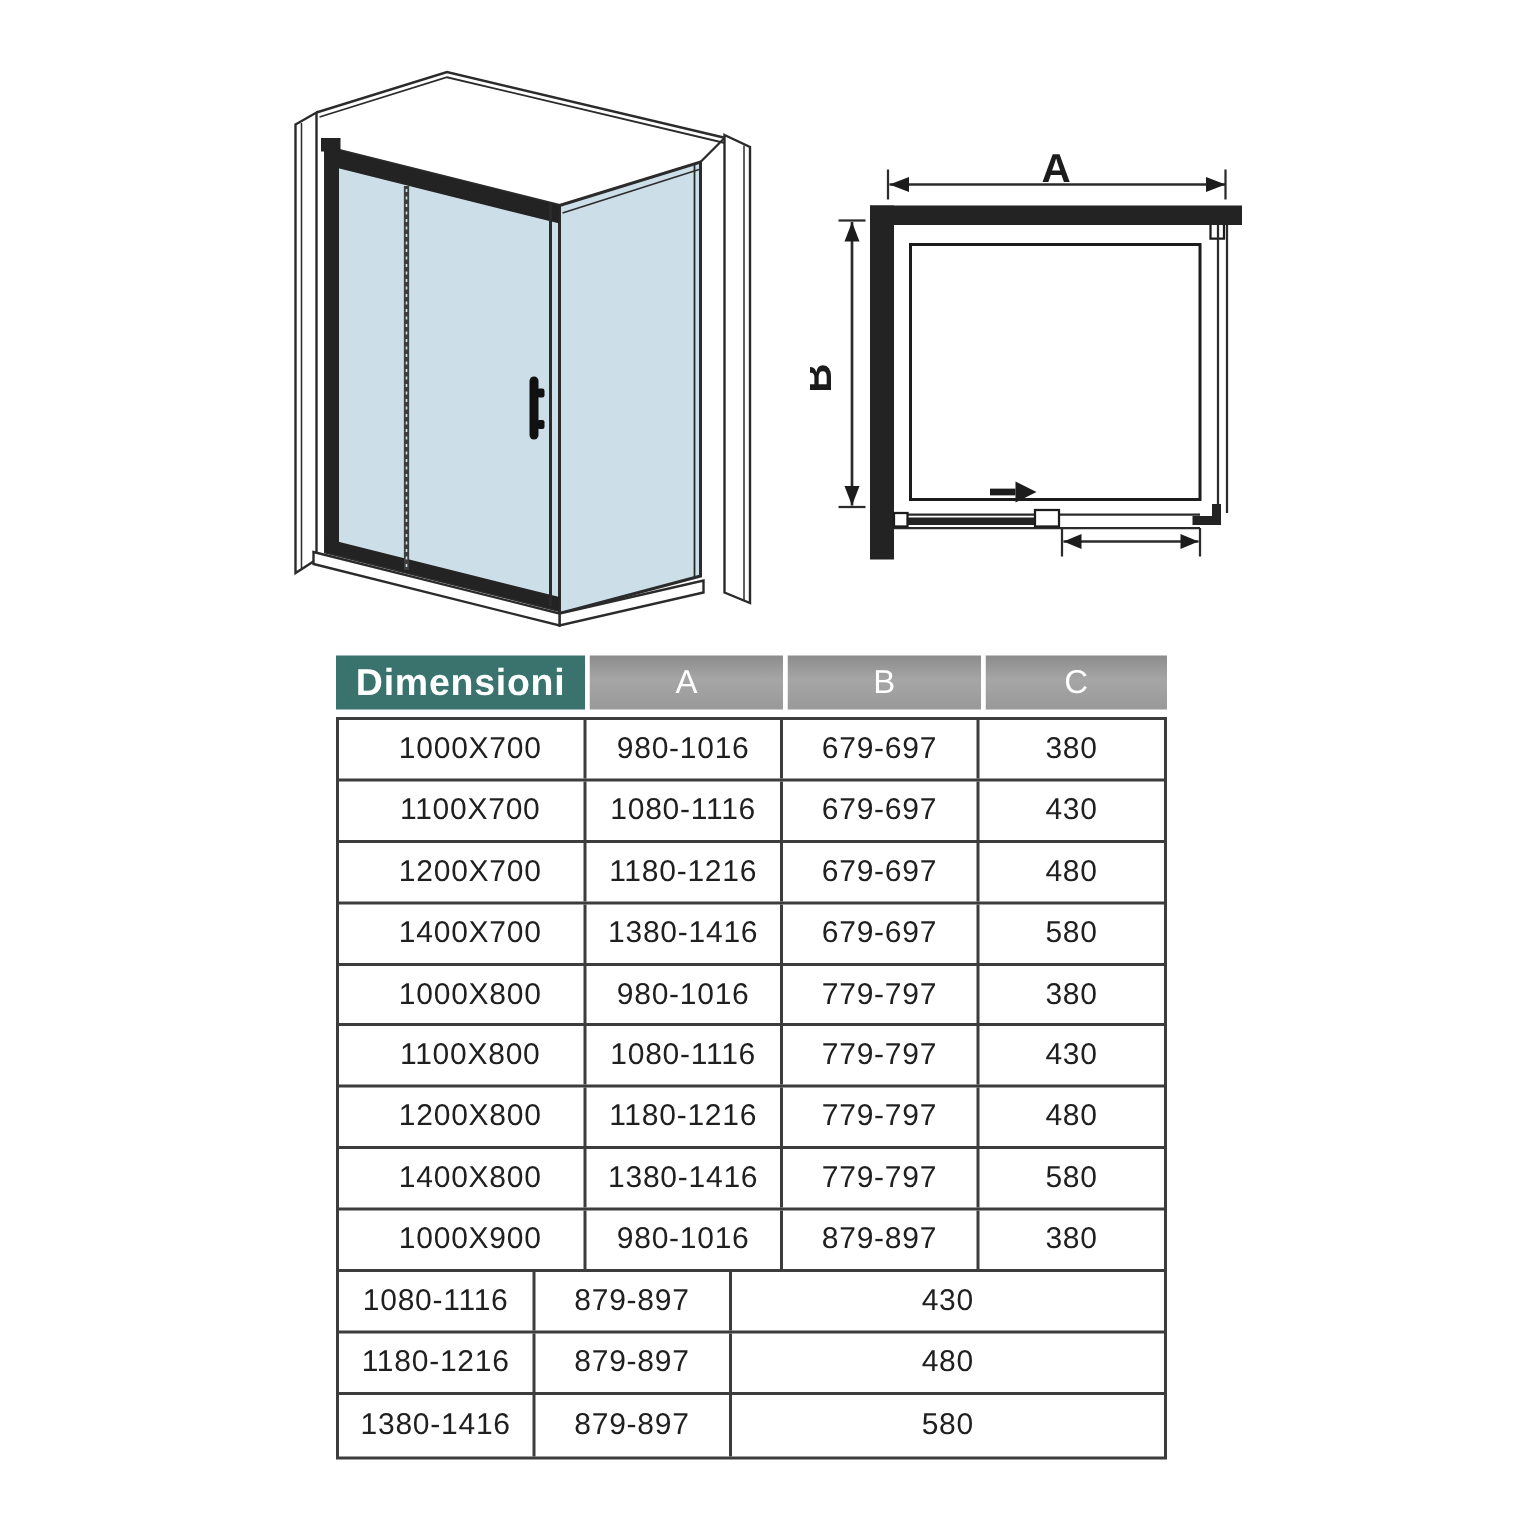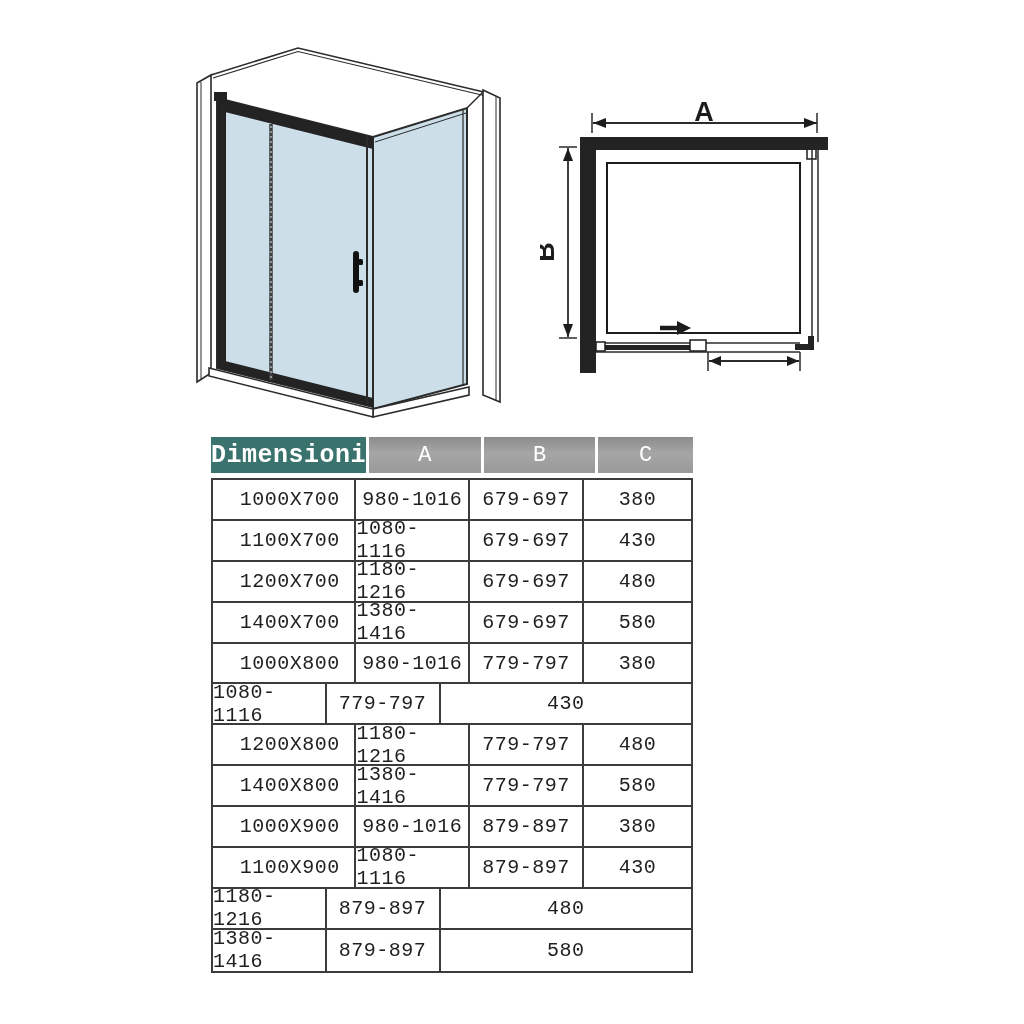--- a/index.html
+++ b/index.html
@@ -21,21 +21,21 @@
   
   #svg-3d{position:absolute;left:170px;top:40px;}
   #svg-top{position:absolute;left:540px;top:80px;}
 
   .glass{fill:var(--glass);}
   .ln{stroke:var(--line);fill:none;}
   .wall{fill:#ffffff;stroke:var(--line);stroke-width:1.6;}
   .blk{fill:#232323;stroke:none;}
 
   
-  .dims-table{position:absolute;left:211px;top:437px;width:482px;font-family:Liberation Mono, monospace;}
+  .dims-table{position:absolute;left:224px;top:437px;width:554px;}
   .thead{display:flex;height:36px;}
   .th{display:flex;align-items:center;justify-content:center;color:#fff;box-sizing:border-box;}
   .th.dim{
     flex:0 0 30%;background:var(--teal);
     font-weight:bold;font-size:25px;letter-spacing:.5px;
   }
   .th.gcol{
     background:linear-gradient(to bottom, var(--gray1), var(--gray2) 45%, #999999);
     font-size:22px;border-left:3px solid #ffffff;
   }
@@ -198,20 +198,21 @@
           <div class="tcell c2">679-697</div>
           <div class="tcell c3">580</div>
         </div>
         <div class="trow">
           <div class="tcell c0">1000X800</div>
           <div class="tcell c1">980-1016</div>
           <div class="tcell c2">779-797</div>
           <div class="tcell c3">380</div>
         </div>
         <div class="trow">
+          <div class="tcell c0">1100X800</div>
           <div class="tcell c1">1080-1116</div>
           <div class="tcell c2">779-797</div>
           <div class="tcell c3">430</div>
         </div>
         <div class="trow">
           <div class="tcell c0">1200X800</div>
           <div class="tcell c1">1180-1216</div>
           <div class="tcell c2">779-797</div>
           <div class="tcell c3">480</div>
         </div>
@@ -221,21 +222,20 @@
           <div class="tcell c2">779-797</div>
           <div class="tcell c3">580</div>
         </div>
         <div class="trow">
           <div class="tcell c0">1000X900</div>
           <div class="tcell c1">980-1016</div>
           <div class="tcell c2">879-897</div>
           <div class="tcell c3">380</div>
         </div>
         <div class="trow">
-          <div class="tcell c0">1100X900</div>
           <div class="tcell c1">1080-1116</div>
           <div class="tcell c2">879-897</div>
           <div class="tcell c3">430</div>
         </div>
         <div class="trow">
           <div class="tcell c1">1180-1216</div>
           <div class="tcell c2">879-897</div>
           <div class="tcell c3">480</div>
         </div>
         <div class="trow">

